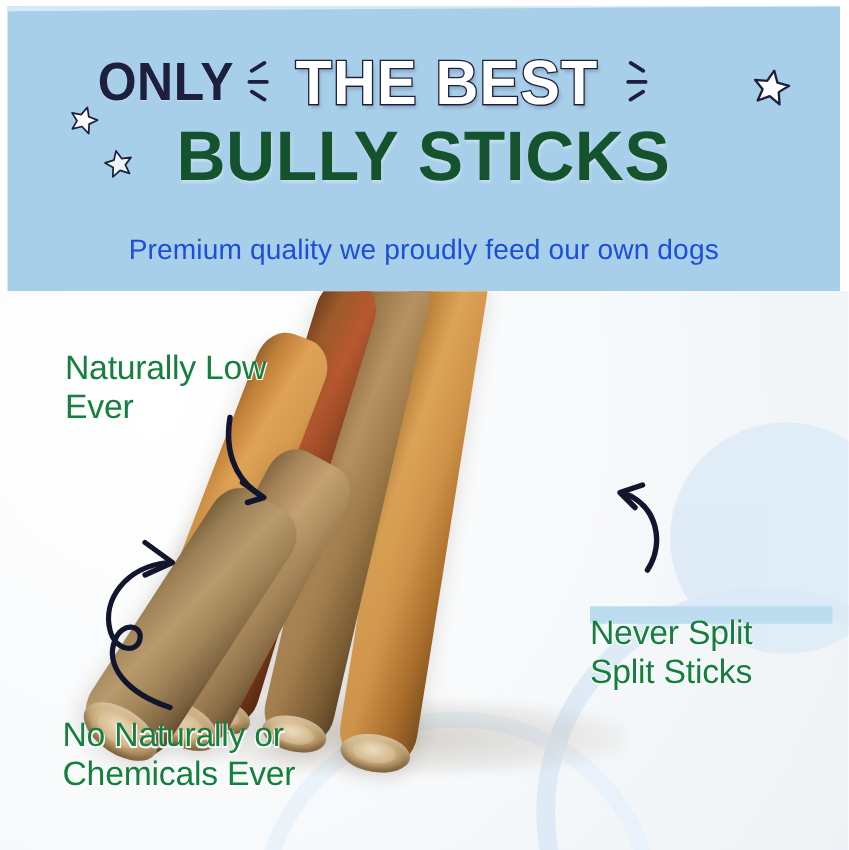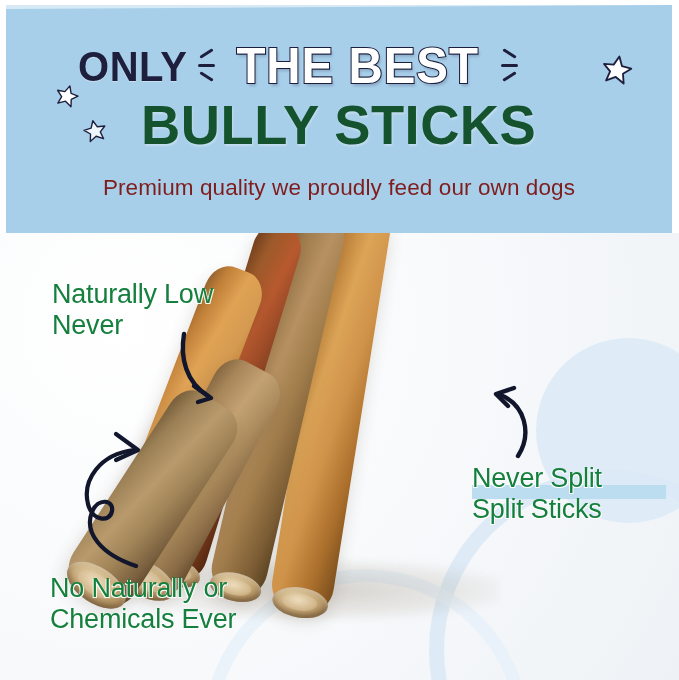--- a/index.html
+++ b/index.html
@@ -110,28 +110,28 @@
     white-space: nowrap;
     line-height: 1;
     text-shadow: 1px 2px 2px rgba(255,255,255,0.30);
   }
   .headline-2 span { display:inline-block; transform: scaleX(0.97); }
 
   
   .subtitle {
     position: absolute;
     left: 0;
-    top: 170px;
+    top: 182px;
     width: 666px;
     text-align: center;
     font-family: "Liberation Sans", sans-serif;
     font-weight: 400;
     font-size: 22.5px;
     letter-spacing: 0.1px;
-    color: #7f1d1d;
+    color: #1d4ed8;
     white-space: nowrap;
   }
 
   
   .star {
     position: absolute;
     display: block;
   }
   .star svg { display:block; }
 
@@ -290,21 +290,21 @@
   }
   .highlight-bar {
     position: absolute;
     left: 472px;
     top: 485px;
     width: 194px;
     height: 14px;
     background: #bcdcf0;
     z-index: 0;
   }
-  .annot-never-split { z-index: 2; }
+  .annot-never-split { z-index: 2; margin-top: 28px; }
 
   .arrow { position:absolute; }
   .arrow svg { display:block; overflow:visible; }
 </style>
 </head>
 <body>
 
 <div id="infographic">
 
   <div class="header-band">
@@ -366,21 +366,21 @@
           <span class="cap" style="width:64px;height:34px;"></span>
         </div>
       <div class="stick stick-6">
           <span class="cap" style="width:66px;height:36px;"></span>
         </div>
     </div>
   </div>
 
   <div class="annot annot-low-odor">
     <span>Naturally Low</span>
-    <span>Never</span>
+    <span>Ever</span>
   </div>
 
   <div class="arrow" style="left:178px; top:330px;">
     <svg width="70" height="80" viewBox="0 0 70 80">
       <path d="M6 4 C 2 28, 8 52, 30 66" fill="none" stroke="#11162c" stroke-width="4.4" stroke-linecap="round"></path>
       <path d="M16 56 L33 68 L20 72" fill="none" stroke="#11162c" stroke-width="4.4" stroke-linecap="round" stroke-linejoin="round"></path>
     </svg>
   </div>
 
   <div class="annot annot-no-hormones">

